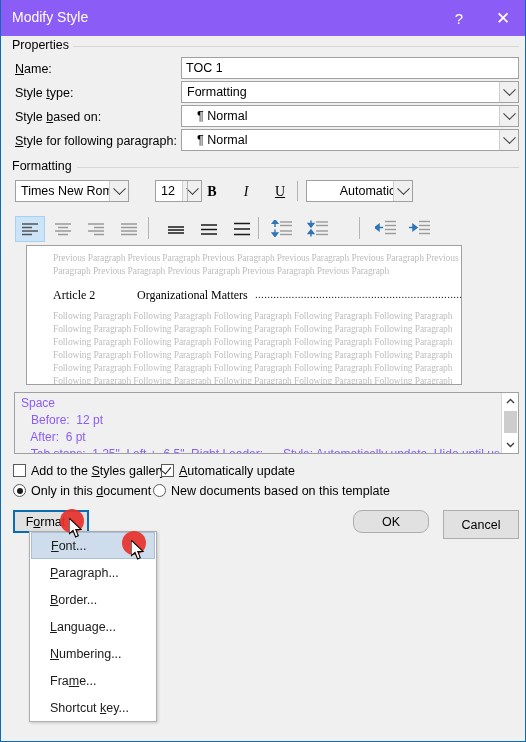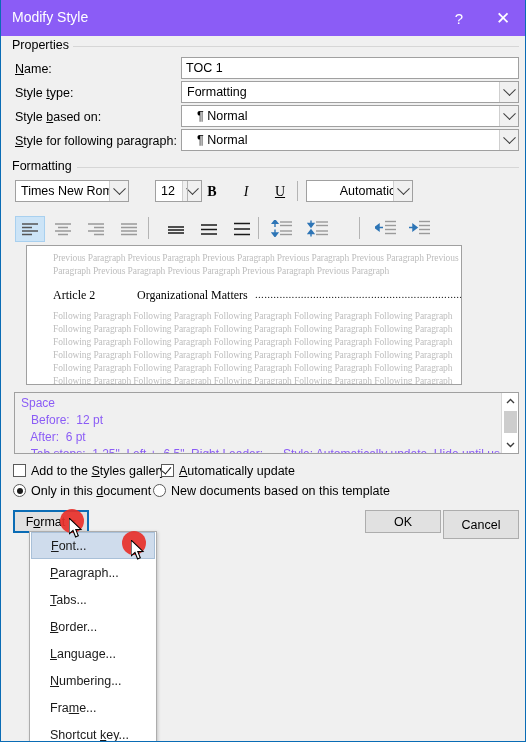--- a/index.html
+++ b/index.html
@@ -472,36 +472,33 @@
     </div>
   <div class="lbl" style="left:30px; top:484px;">Only in this <u>d</u>ocument</div>
 
   <div class="rad" style="left:152px; top:484px;"></div>
   <div class="lbl" style="left:170px; top:484px;">New documents based on this template</div>
 
   <div class="btn focus" style="left:12px; top:510px; width:76px; height:23px;">
     <span>F<u>o</u>rmat</span>
       <i class="dd"></i>
   </div>
-  <div class="btn" style="left:364px; top:510px; width:76px; height:23px;">
+  <div class="btn" style="left:352px; top:510px; width:76px; height:23px;border-radius:9px;">
     <span>OK</span>
   </div>
   <div class="btn" style="left:442px; top:510px; width:76px; height:29px;">
     <span>Cancel</span>
   </div>
 
   <div class="menu" style="left:28px; top:531px; width:128px;">
     <div class="menu-item hl">
         <span><u>F</u>ont...</span>
       </div>
     <div class="menu-item">
         <span><u>P</u>aragraph...</span>
-      </div>
-    <div class="menu-item">
-        <span><u>T</u>abs...</span>
       </div>
     <div class="menu-item">
         <span><u>B</u>order...</span>
       </div>
     <div class="menu-item">
         <span><u>L</u>anguage...</span>
       </div>
     <div class="menu-item">
         <span><u>N</u>umbering...</span>
       </div>

